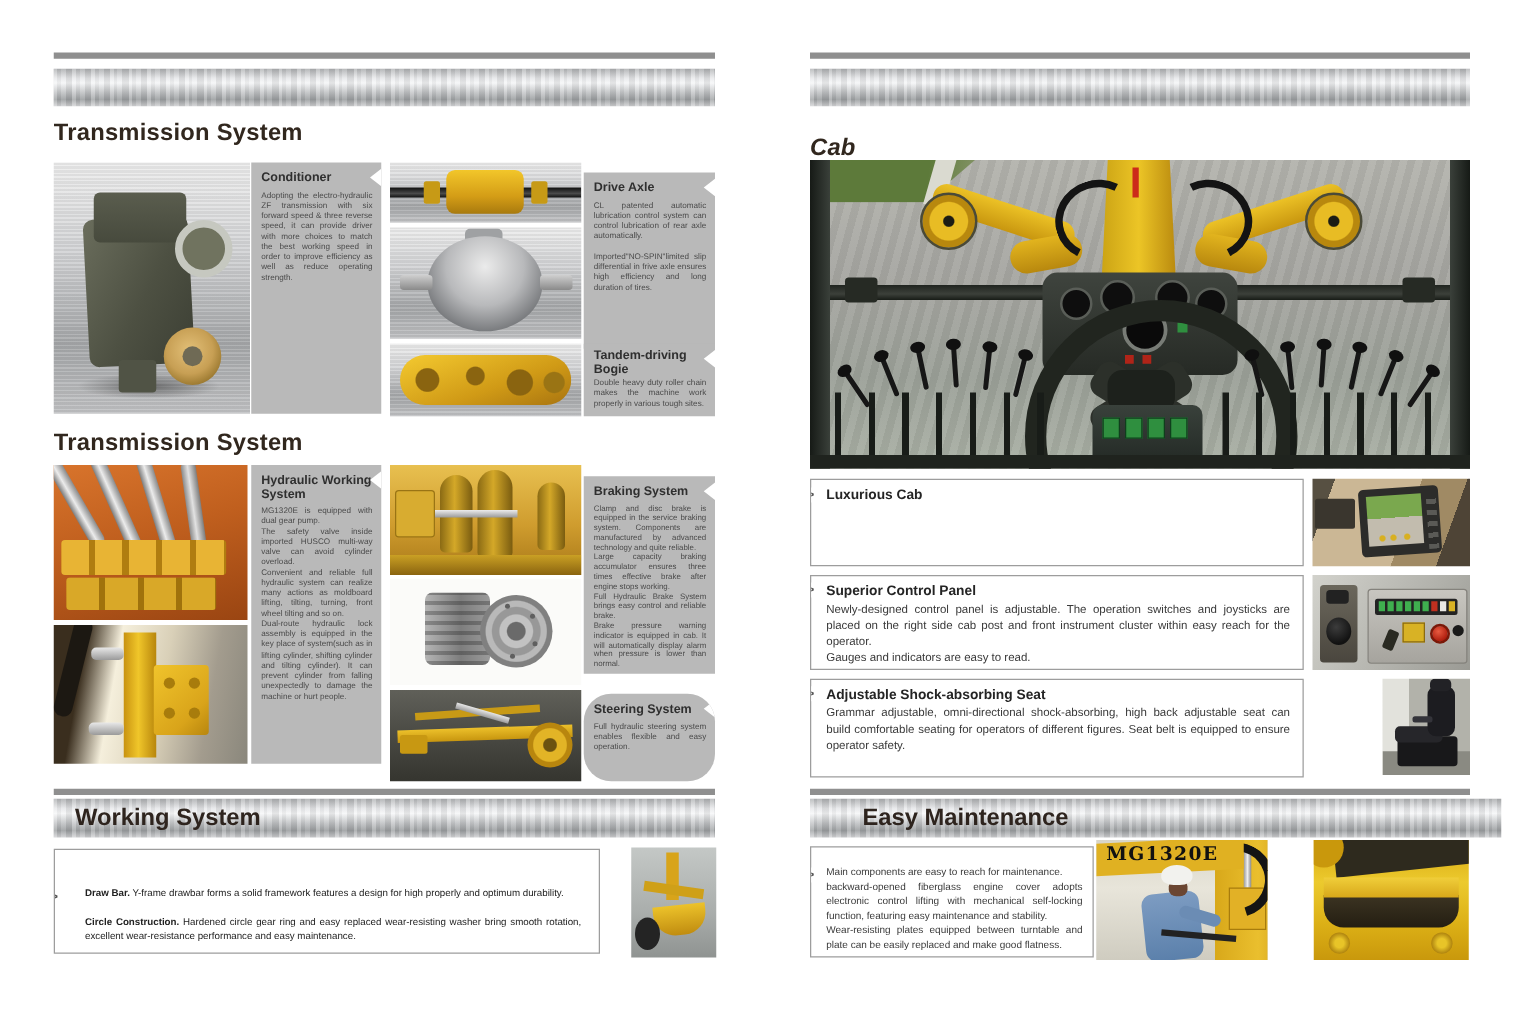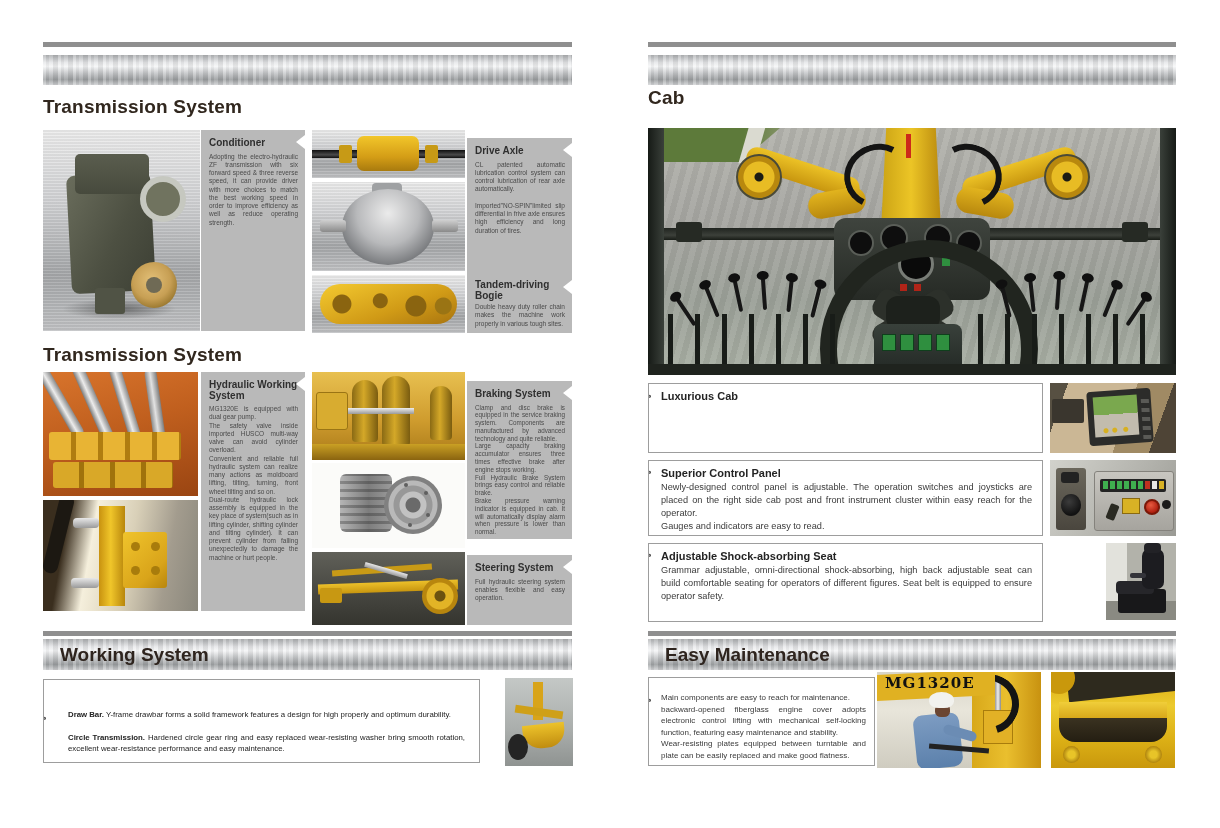--- a/index.html
+++ b/index.html
@@ -154,50 +154,50 @@
     </div>
 
     <div class="gbox" style="left:467px;top:381px;width:105px;height:158px;">
       <div class="notch"></div>
       <h3>Braking System</h3>
       <p style="font-size:6.3px;line-height:1.24;">Clamp and disc brake is equipped in the service braking system. Components are manufactured by advanced technology and quite reliable.
 Large capacity braking accumulator ensures three times effective brake after engine stops working.
 Full Hydraulic Brake System brings easy control and reliable brake.
 Brake pressure warning indicator is equipped in cab. It will automatically display alarm when pressure is lower than normal.</p>
     </div>
-    <div class="gbox" style="left:467px;top:555px;width:105px;height:70px;">
+    <div class="gbox" style="left:467px;top:555px;width:105px;height:70px;border-radius:22px;">
       <div class="notch"></div>
       <h3>Steering System</h3>
       <p>Full hydraulic steering system enables flexible and easy operation.</p>
     </div>
 
     <div class="thinbar" style="left:43px;top:631px;width:529px;"></div>
     <div class="metal" style="left:43px;top:639px;width:529px;height:31px;">
       <div class="band-title">Working System</div>
     </div>
     <div class="wbox" style="left:43px;top:679px;width:437px;height:84px;padding:18px 14px 6px 24px;">
       <div class="chev" style="top:32px;">&gt;</div>
       <p style="font-size:7.8px;line-height:1.45;color:#222;">
         <b>Draw Bar.</b><span> Y-frame drawbar forms a solid framework features a design for high properly and optimum durability.</span><br>
-        <b>Circle Transmission.</b><span> Hardened circle gear ring and easy replaced wear-resisting washer bring smooth rotation, excellent wear-resistance performance and easy maintenance.</span><br>
+        <b>Circle Construction.</b><span> Hardened circle gear ring and easy replaced wear-resisting washer bring smooth rotation, excellent wear-resistance performance and easy maintenance.</span><br>
         
       </p>
     </div>
     <div class="ph" style="left:505px;top:678px;width:68px;height:88px;background:linear-gradient(180deg,#c4c8c6 0%,#a9adab 60%,#8f9391 100%);">
       <div style="left:28px;top:4px;width:10px;height:38px;background:#d8a41a;"></div>
       <div style="left:10px;top:30px;width:48px;height:8px;background:#cfa018;transform:rotate(8deg);"></div>
       <div style="left:18px;top:46px;width:42px;height:24px;background:linear-gradient(180deg,#ecc22a,#c08c10);border-radius:0 0 18px 18px;transform:rotate(-6deg);"></div>
       <div style="left:3px;top:56px;width:20px;height:26px;border-radius:50%;background:#242424;"></div>
     </div>
   </div>
 
   <div>
     <div class="thinbar" style="left:648px;top:42px;width:528px;"></div>
     <div class="metal" style="left:648px;top:55px;width:528px;"></div>
-    <div class="sect-title" style="left:648px;top:87px;">Cab</div>
+    <div class="sect-title" style="left:648px;top:108px;font-style:italic;">Cab</div>
 
     <div class="ph" style="left:648px;top:128px;width:528px;height:247px;background:
         repeating-linear-gradient(105deg,rgba(255,255,255,.05) 0 6px,rgba(0,0,0,.04) 6px 12px),
         linear-gradient(180deg,#b3b3ad 0%,#a5a5a0 40%,#9ba098 70%,#a9b0a4 100%);">
       <div style="left:0;top:0;width:132px;height:34px;background:linear-gradient(100deg,#5d7a3a 70%,#87956a);clip-path:polygon(0 0,100% 0,70% 100%,0 100%);"></div>
       <div style="left:96px;top:-4px;width:16px;height:42px;background:#dadad0;transform:rotate(16deg);"></div>
       <div style="left:232px;top:0;width:62px;height:122px;background:linear-gradient(90deg,#caa214,#ecc526 50%,#b8880e);clip-path:polygon(10% 0,90% 0,100% 100%,0 100%);"></div>
       <div style="left:258px;top:6px;width:5px;height:24px;background:#cc2a1a;"></div>
 
       <div style="left:96px;top:34px;width:118px;height:22px;background:linear-gradient(180deg,#ecc226,#c8960f);border-radius:11px;transform:rotate(18deg);"></div>
@@ -309,30 +309,30 @@
     <div class="ph" style="left:1106px;top:543px;width:70px;height:77px;background:linear-gradient(90deg,#e2e2dc 0 30%,#b2b2aa 30%);">
       <div style="left:0;top:58px;width:70px;height:19px;background:#8a8a82;"></div>
       <div style="left:12px;top:46px;width:48px;height:24px;background:#18181a;border-radius:3px;"></div>
       <div style="left:10px;top:38px;width:38px;height:13px;background:#26262a;border-radius:4px;"></div>
       <div style="left:36px;top:6px;width:22px;height:40px;background:#1c1c20;border-radius:7px;"></div>
       <div style="left:38px;top:0;width:17px;height:10px;background:#222226;border-radius:4px;"></div>
       <div style="left:24px;top:30px;width:16px;height:5px;background:#34343a;border-radius:2px;"></div>
     </div>
 
     <div class="thinbar" style="left:648px;top:631px;width:528px;"></div>
-    <div class="metal" style="left:648px;top:639px;width:528px;height:31px;">
+    <div class="metal" style="left:648px;top:639px;width:528px;height:31px;padding-left:25px;">
       <div class="band-title">Easy Maintenance</div>
     </div>
     <div class="wbox" style="left:648px;top:677px;width:227px;height:89px;padding:14px 8px 4px 12px;">
       <div class="chev" style="top:16px;">&gt;</div>
       <p style="font-size:8px;line-height:1.45;">Main components are easy to reach for maintenance.
 backward-opened fiberglass engine cover adopts electronic control lifting with mechanical self-locking function, featuring easy maintenance and stability.
 Wear-resisting plates equipped between turntable and plate can be easily replaced and make good flatness.</p>
     </div>
-    <div class="ph" style="left:877px;top:672px;width:164px;height:96px;background:linear-gradient(180deg,#d8d5c8 0,#e8e5da 40%,#cfccc0 100%);">
+    <div class="ph" style="left:877px;top:672px;width:137px;height:96px;background:linear-gradient(180deg,#d8d5c8 0,#e8e5da 40%,#cfccc0 100%);">
       <div style="left:95px;top:0;width:69px;height:96px;background:linear-gradient(90deg,#d8a81a,#eabf2e 50%,#c89210);"></div>
       <div style="left:118px;top:8px;width:6px;height:52px;background:linear-gradient(90deg,#999,#eee 50%,#888);"></div>
       <div style="left:106px;top:38px;width:28px;height:32px;background:#e2b126;border:1px solid #a87c0c;"></div>
       <div style="left:82px;top:2px;width:46px;height:46px;border:7px solid transparent;border-top:7px solid #141414;border-right:7px solid #141414;border-radius:50%;transform:rotate(28deg);"></div>
       <div style="left:0;top:0;width:118px;height:26px;background:#e0b122;transform:skewY(-3deg);"></div>
       <div style="left:8px;top:2px;font-family:'DejaVu Serif',serif;font-weight:bold;font-size:15px;color:#111;letter-spacing:1px;position:absolute;">MG1320E</div>
       <div style="left:38px;top:42px;width:46px;height:54px;background:linear-gradient(180deg,#7d9cc2,#5b80ab);border-radius:9px;transform:rotate(-6deg);"></div>
       <div style="left:66px;top:56px;width:34px;height:10px;background:#6b8cb4;border-radius:5px;transform:rotate(16deg);"></div>
       <div style="left:58px;top:32px;width:15px;height:13px;background:#6b4632;border-radius:40%;"></div>
       <div style="left:52px;top:20px;width:25px;height:16px;background:#f2f2ee;border-radius:50% 50% 40% 40%;"></div>

